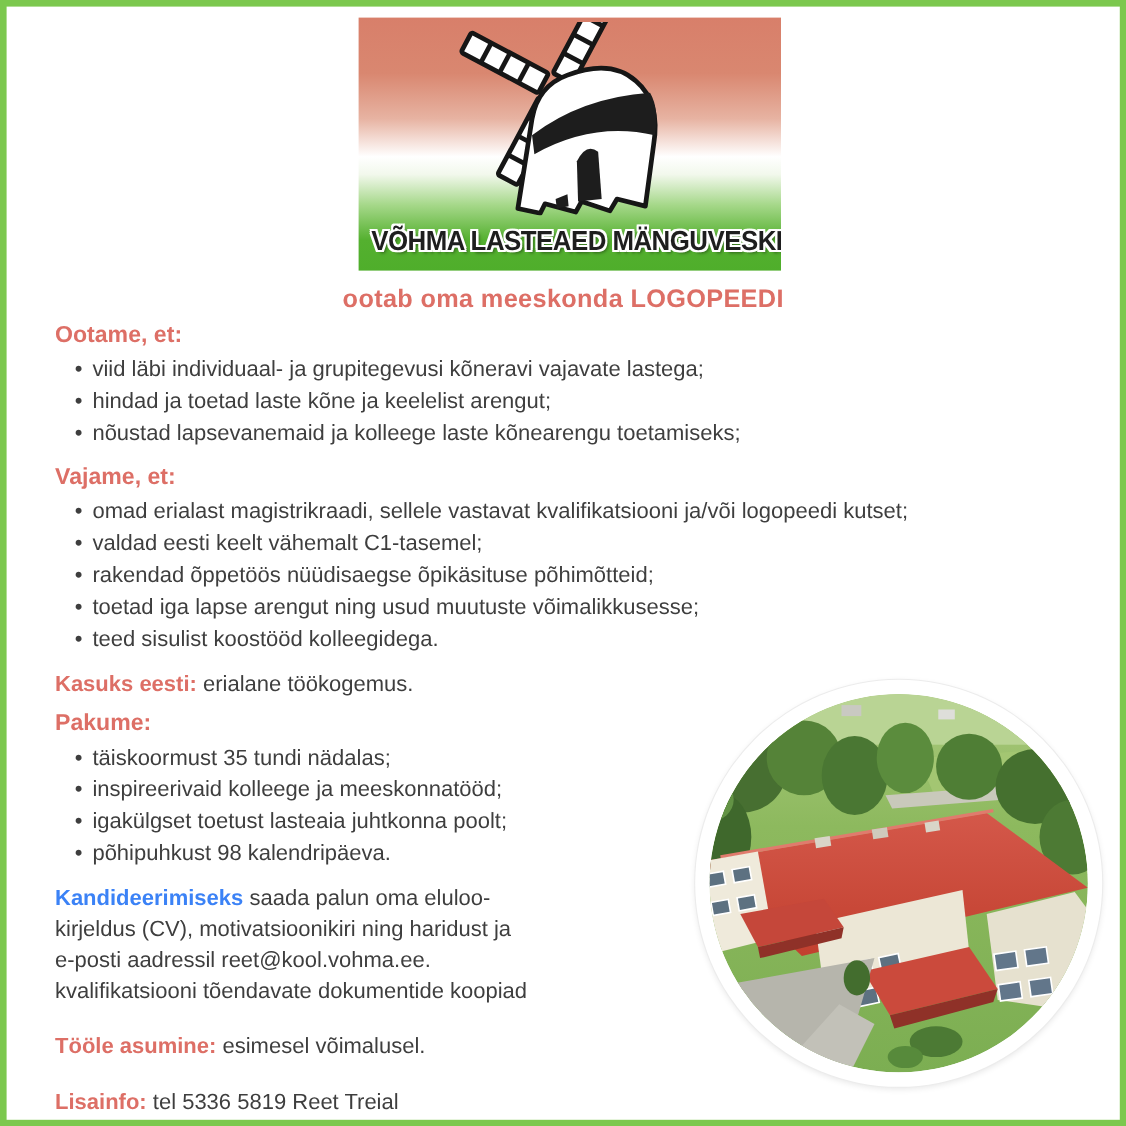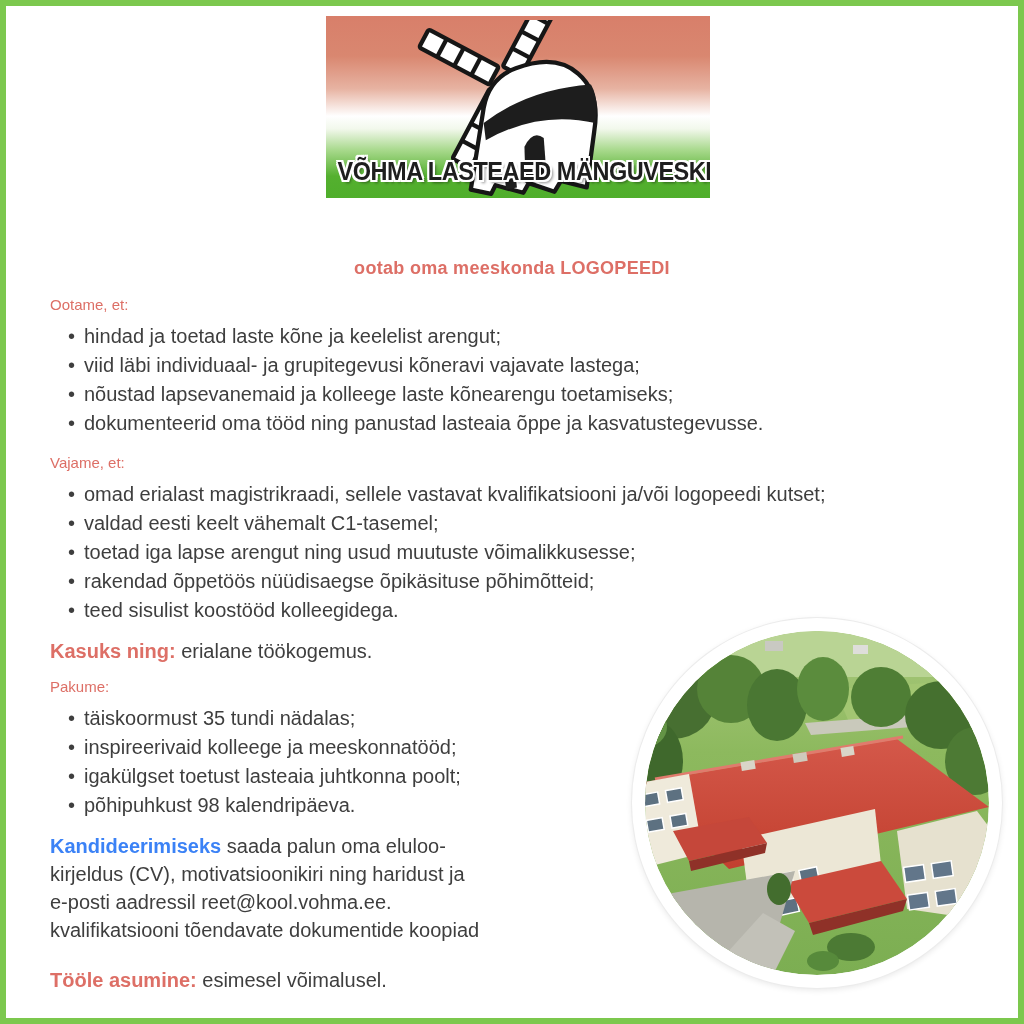--- a/index.html
+++ b/index.html
@@ -14,21 +14,21 @@
     height: 1024px;
     background: #ffffff;
     border: 6px solid #7cc84e;
     overflow: hidden;
   }
 
   
   .logo-banner {
     position: absolute;
     left: 320px; top: 10px;
-    width: 384px; height: 182px;
+    width: 384px; height: 230px;
     background: linear-gradient(180deg,
       #d87f6a 0%, #d98770 22%, #e7b3a2 40%,
       #ffffff 55%, #f2f8ec 62%, #a6d88a 74%,
       #54b02f 88%, #4fae2b 100%);
     overflow: hidden;
   }
   .windmill-wrap {
     position: absolute; left: 50%; top: 4px;
     transform: translateX(-50%);
   }
@@ -44,36 +44,36 @@
     text-shadow:
       -2px -2px 0 #fff, 2px -2px 0 #fff, -2px 2px 0 #fff, 2px 2px 0 #fff,
       0 -2px 0 #fff, 0 2px 0 #fff, -2px 0 0 #fff, 2px 0 0 #fff,
       3px 3px 3px rgba(0,0,0,0.45);
   }
 
   
   .headline {
     position: absolute; left: 0; right: 0; top: 252px;
     text-align: center;
-    font-size: 18px;
+    font-size: 23px;
     font-weight: 700;
     letter-spacing: 0.3px;
     color: #dd6f66;
   }
 
   
   .content {
     position: absolute;
     left: 44px; top: 286px; right: 34px;
     font-size: 20px;
     line-height: 29px;
   }
   .section-title {
-    font-size: 15px;
-    font-weight: 400;
+    font-size: 21px;
+    font-weight: 700;
     color: #dd6f66;
     line-height: 26px;
     margin-bottom: 4px;
   }
   ul.bullets {
     list-style: none;
     margin: 0 0 12px 0;
   }
   ul.bullets li {
     position: relative;
@@ -153,37 +153,36 @@
     </div>
     <div class="logo-title">VÕHMA LASTEAED MÄNGUVESKI</div>
   </div>
 
   <div class="headline">ootab oma meeskonda LOGOPEEDI</div>
 
   <div class="content">
 
     <div class="section-title">Ootame, et:</div>
     <ul class="bullets">
+      <li>viid läbi individuaal- ja grupitegevusi kõneravi vajavate lastega;</li>
       <li>hindad ja toetad laste kõne ja keelelist arengut;</li>
-      <li>viid läbi individuaal- ja grupitegevusi kõneravi vajavate lastega;</li>
       <li>nõustad lapsevanemaid ja kolleege laste kõnearengu toetamiseks;</li>
-      <li>dokumenteerid oma tööd ning panustad lasteaia õppe ja kasvatustegevusse.</li>
     </ul>
 
     <div class="section-title">Vajame, et:</div>
     <ul class="bullets">
       <li>omad erialast magistrikraadi, sellele vastavat kvalifikatsiooni ja/või logopeedi kutset;</li>
       <li>valdad eesti keelt vähemalt C1-tasemel;</li>
+      <li>rakendad õppetöös nüüdisaegse õpikäsituse põhimõtteid;</li>
       <li>toetad iga lapse arengut ning usud muutuste võimalikkusesse;</li>
-      <li>rakendad õppetöös nüüdisaegse õpikäsituse põhimõtteid;</li>
       <li>teed sisulist koostööd kolleegidega.</li>
     </ul>
 
     <div class="inline-line">
-      <span class="lbl">Kasuks ning:</span>
+      <span class="lbl">Kasuks eesti:</span>
       <span>erialane töökogemus.</span>
     </div>
 
     <div class="section-title">Pakume:</div>
     <ul class="bullets narrow">
       <li>täiskoormust 35 tundi nädalas;</li>
       <li>inspireerivaid kolleege ja meeskonnatööd;</li>
       <li>igakülgset toetust lasteaia juhtkonna poolt;</li>
       <li>põhipuhkust 98 kalendripäeva.</li>
     </ul>

